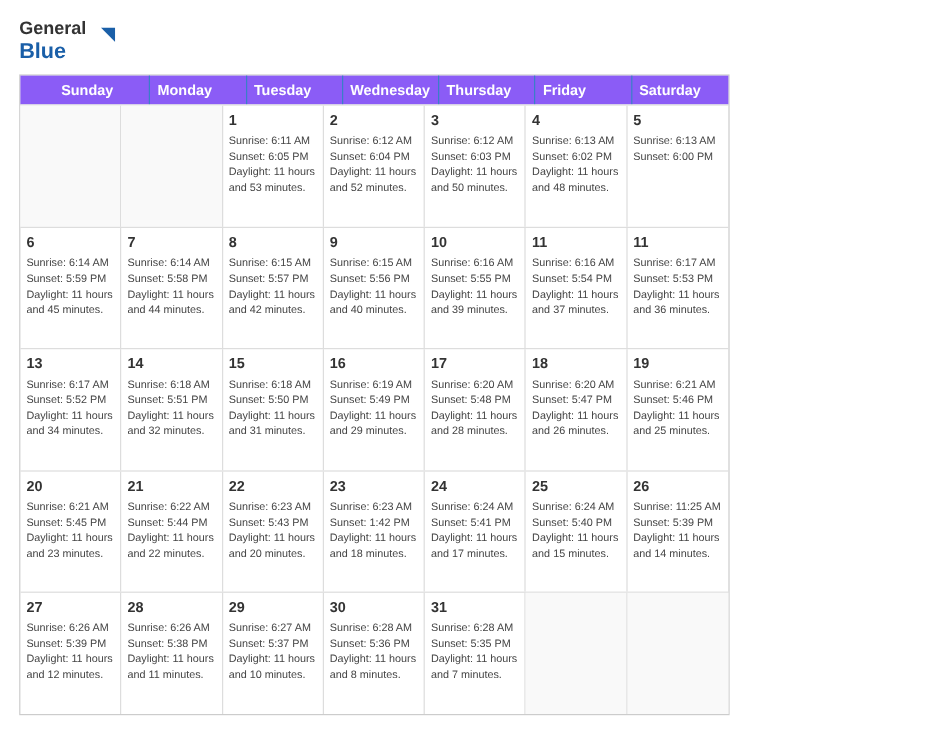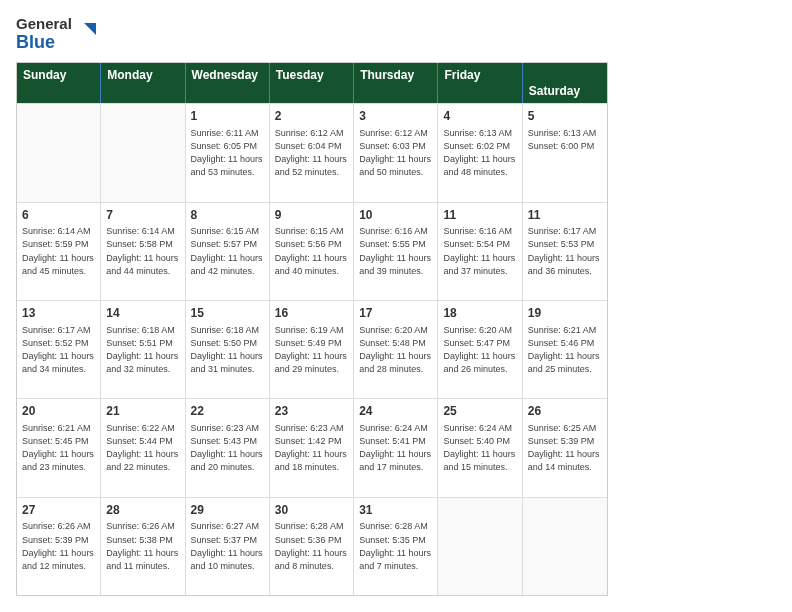--- a/index.html
+++ b/index.html
@@ -41,31 +41,32 @@
     }
     .calendar {
       flex: 1;
       display: flex;
       flex-direction: column;
       border: 1px solid #ccc;
     }
     .cal-header {
       display: grid;
       grid-template-columns: repeat(7, 1fr);
-      background: #14532d;
+      background: #8b5cf6;
+      padding-left: 28px;
     }
     .cal-header-cell {
       color: #fff;
       font-size: 12px;
       font-weight: bold;
       padding: 5px 6px;
       border-right: 1px solid #3a7fc8;
       text-align: left;
     }
-    .cal-header-cell:last-child { border-right: none; margin-top: 16px; }
+    .cal-header-cell:last-child { border-right: none; }
     .cal-body {
       display: flex;
       flex-direction: column;
       flex: 1;
     }
     .cal-row {
       display: grid;
       grid-template-columns: repeat(7, 1fr);
       flex: 1;
       border-top: 1px solid #ddd;
@@ -111,22 +112,22 @@
     <div class="title-block">
       <div class="month-title"></div>
       <div class="subtitle"></div>
     </div>
   </div>
 
   <div class="calendar">
     <div class="cal-header">
     <div class="cal-header-cell">Sunday</div>
         <div class="cal-header-cell">Monday</div>
+        <div class="cal-header-cell">Tuesday</div>
         <div class="cal-header-cell">Wednesday</div>
-        <div class="cal-header-cell">Tuesday</div>
         <div class="cal-header-cell">Thursday</div>
         <div class="cal-header-cell">Friday</div>
         <div class="cal-header-cell">Saturday</div>
       </div>
     <div class="cal-body">
     <div class="cal-row">
           <div class="cal-cell empty"></div>
           <div class="cal-cell empty"></div>
           <div class="cal-cell">
           <div class="day-number">1</div>
@@ -278,21 +279,21 @@
           <div class="cell-text">Daylight: 11 hours and 17 minutes.</div>
         </div>
           <div class="cal-cell">
           <div class="day-number">25</div>
           <div class="cell-text">Sunrise: 6:24 AM</div>
           <div class="cell-text">Sunset: 5:40 PM</div>
           <div class="cell-text">Daylight: 11 hours and 15 minutes.</div>
         </div>
           <div class="cal-cell">
           <div class="day-number">26</div>
-          <div class="cell-text">Sunrise: 6:25 AM</div>
+          <div class="cell-text">Sunrise: 11:25 AM</div>
           <div class="cell-text">Sunset: 5:39 PM</div>
           <div class="cell-text">Daylight: 11 hours and 14 minutes.</div>
         </div>
         </div>
         <div class="cal-row">
           <div class="cal-cell">
           <div class="day-number">27</div>
           <div class="cell-text">Sunrise: 6:26 AM</div>
           <div class="cell-text">Sunset: 5:39 PM</div>
           <div class="cell-text">Daylight: 11 hours and 12 minutes.</div>

